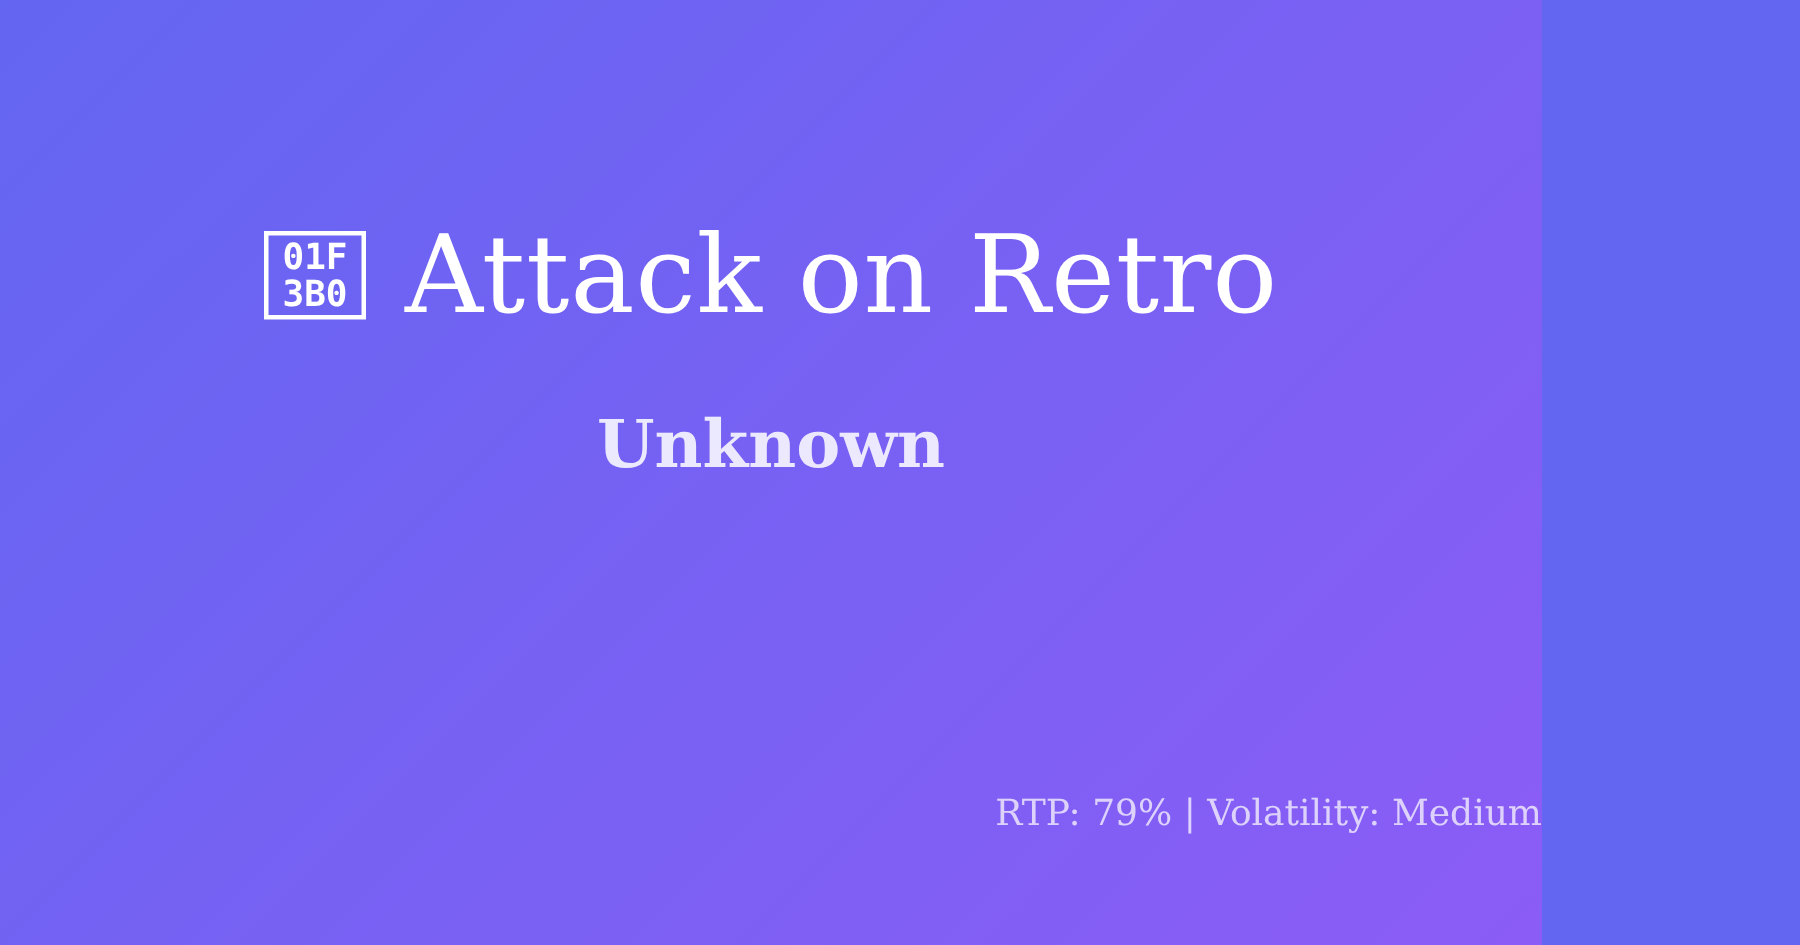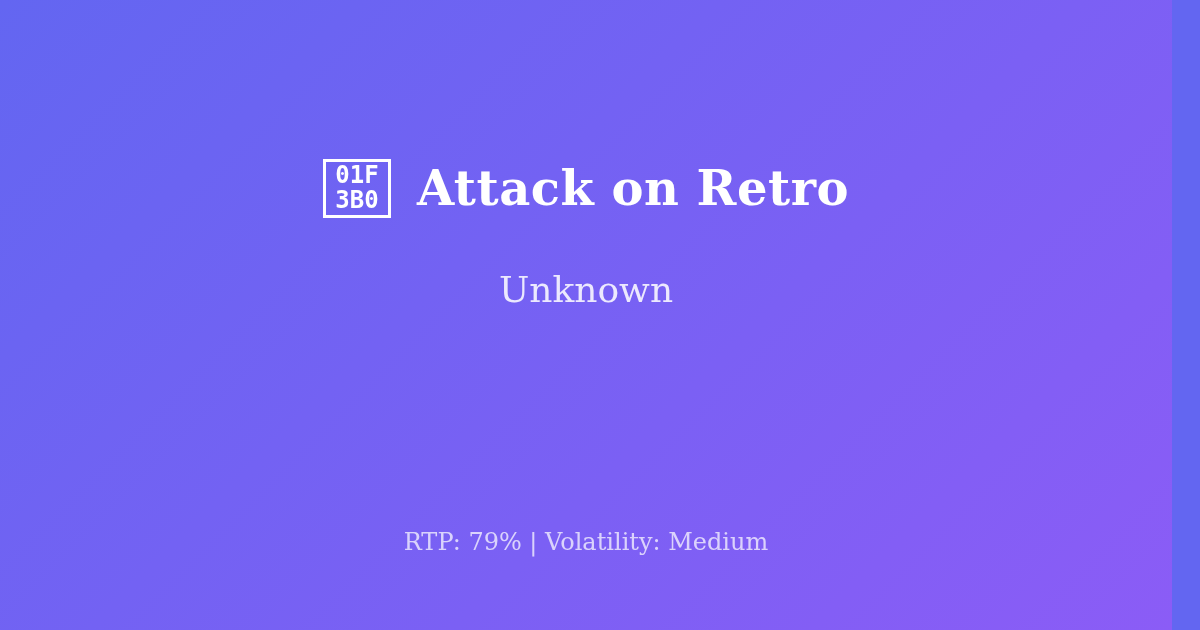--- a/index.html
+++ b/index.html
@@ -12,28 +12,28 @@
     height: 630px;
     overflow: hidden;
     font-family: "DejaVu Serif", "Liberation Serif", serif;
     background: #6366F1;
   }
 
   
   .og-card {
     position: relative;
     box-sizing: border-box;
-    width: 1172px;
+    width: 1028px;
     height: 630px;
     background: linear-gradient(135deg, #6366F1 0%, #8B5CF6 100%);
     display: flex;
     flex-direction: column;
     align-items: center;
     justify-content: flex-start;
-    text-align: center;
+    text-align: right;
     overflow: hidden;
   }
 
   
   .hero {
     position: absolute;
     left: 0;
     right: 0;
     top: 0;
     height: 470px;
@@ -72,33 +72,33 @@
     flex: none;
   }
   .tofu-glyph span {
     display: block;
     height: 25px;
   }
 
   .card-title {
     margin: 0;
     font-family: "DejaVu Serif", "Liberation Serif", serif;
-    font-size: 48px;
-    font-weight: 700;
+    font-size: 72px;
+    font-weight: 400;
     line-height: 1.05;
     color: #FFFFFF;
     letter-spacing: 0.5px;
   }
 
   .card-subtitle {
     margin: 0;
     margin-top: 50px;
     font-family: "DejaVu Serif", "Liberation Serif", serif;
-    font-size: 36px;
-    font-weight: 400;
+    font-size: 44px;
+    font-weight: 700;
     line-height: 1.2;
     color: rgba(255, 255, 255, 0.86);
   }
 
   
   .card-meta {
     position: absolute;
     left: 0;
     right: 0;
     top: 528px;

